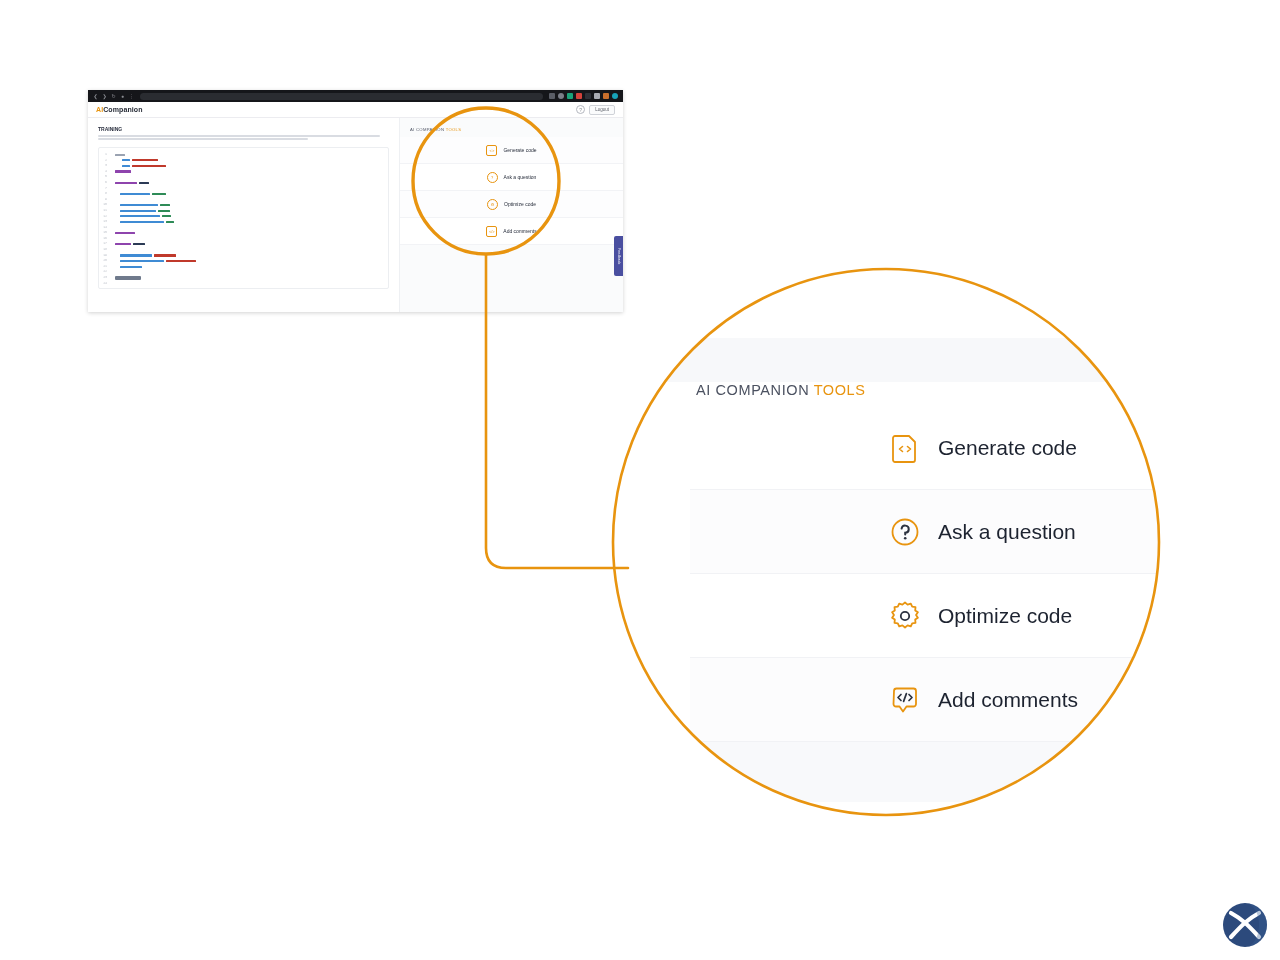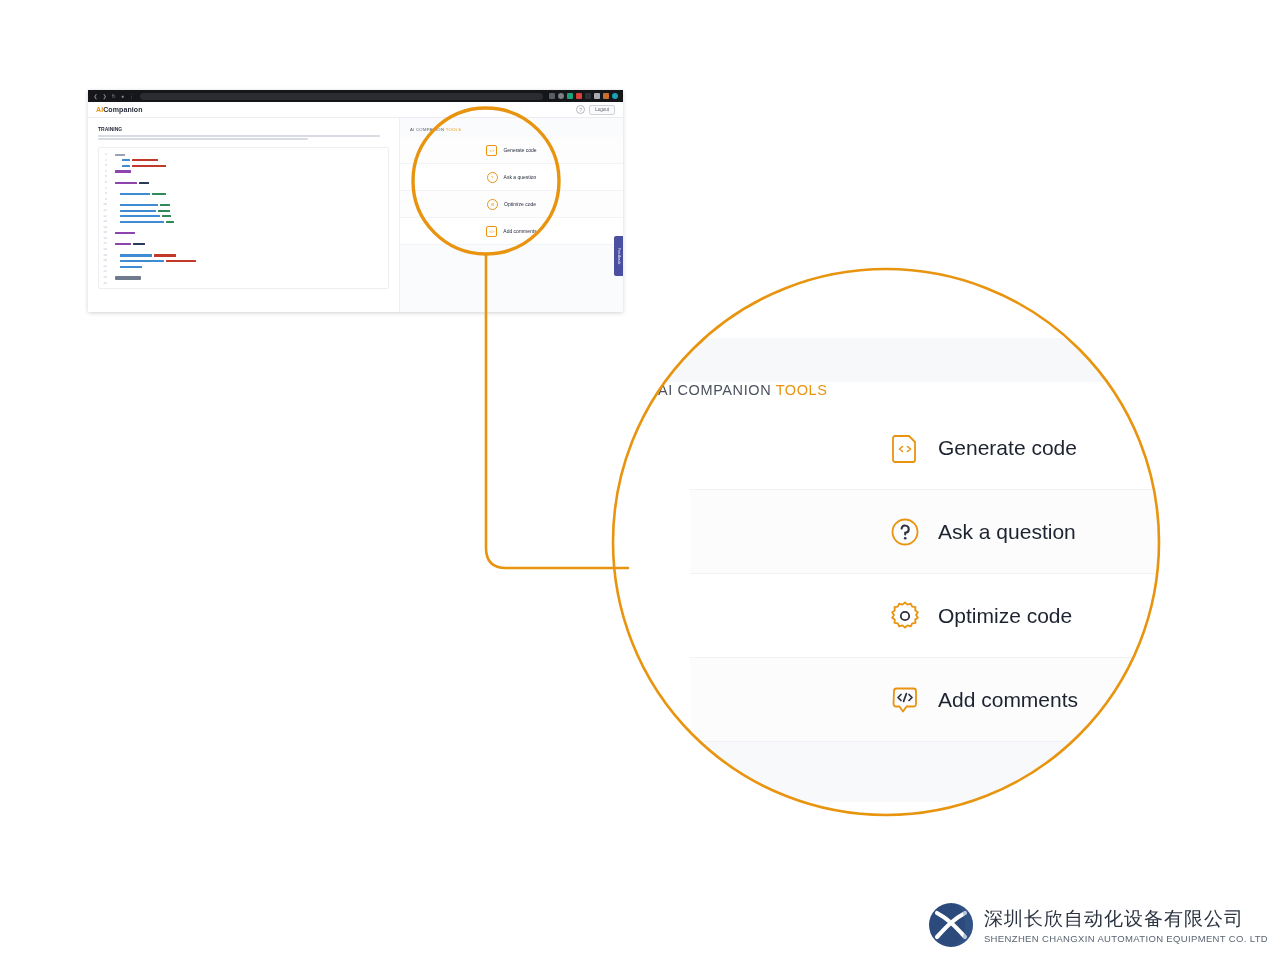--- a/index.html
+++ b/index.html
@@ -101,21 +101,21 @@
 
   
   #magnifier{
     position:absolute;left:613px;top:268px;width:546px;height:548px;
     border-radius:50%;overflow:hidden;background:#ffffff;
   }
   #mag-inner{
     position:absolute;left:45px;top:70px;width:560px;height:420px;
   }
   #mag-caption{
-    font-size:14.5px;letter-spacing:.6px;margin-bottom:8px;color:#4b5160;
+    font-size:14.5px;letter-spacing:.6px;margin-left:38px;margin-bottom:8px;color:#4b5160;
   }
   #mag-caption .c2{color:#e8940f;}
   #mag-panel{
     margin-left:32px;width:520px;background:#fff;
   }
   .m-row{
     height:84px;display:flex;align-items:center;background:#ffffff;
     border-bottom:1px solid #f1f2f5;padding-left:198px;box-sizing:border-box;gap:16px;
   }
   .m-row:nth-child(even){background:#fcfcfd;}
@@ -375,17 +375,13 @@
 <div id="logo">
   <span id="logo-mark">
     <svg viewBox="0 0 46 46" width="46" height="46">
       <circle cx="23" cy="23" r="22" fill="#2C4A7C"></circle>
       <path d="M9 11 C20 17 26 23 37 35" stroke="#ffffff" stroke-width="4.2" fill="none" stroke-linecap="round"></path>
       <path d="M37 11 C26 17 20 23 9 35" stroke="#ffffff" stroke-width="4.2" fill="none" stroke-linecap="round"></path>
       <path d="M4 23 a19 19 0 0 0 38 0" stroke="#2C4A7C" stroke-width="0" fill="none"></path>
       <path d="M23 1 A22 22 0 0 1 23 45 A14 22 0 0 0 23 1 Z" fill="#3D6199" opacity="0.35"></path>
     </svg>
   </span>
-  <span id="logo-txt">
-    <span id="logo-cn">深圳长欣自动化设备有限公司</span>
-    <span id="logo-en">SHENZHEN CHANGXIN AUTOMATION EQUIPMENT CO. LTD</span>
-  </span>
 </div>
 
 </body></html>

